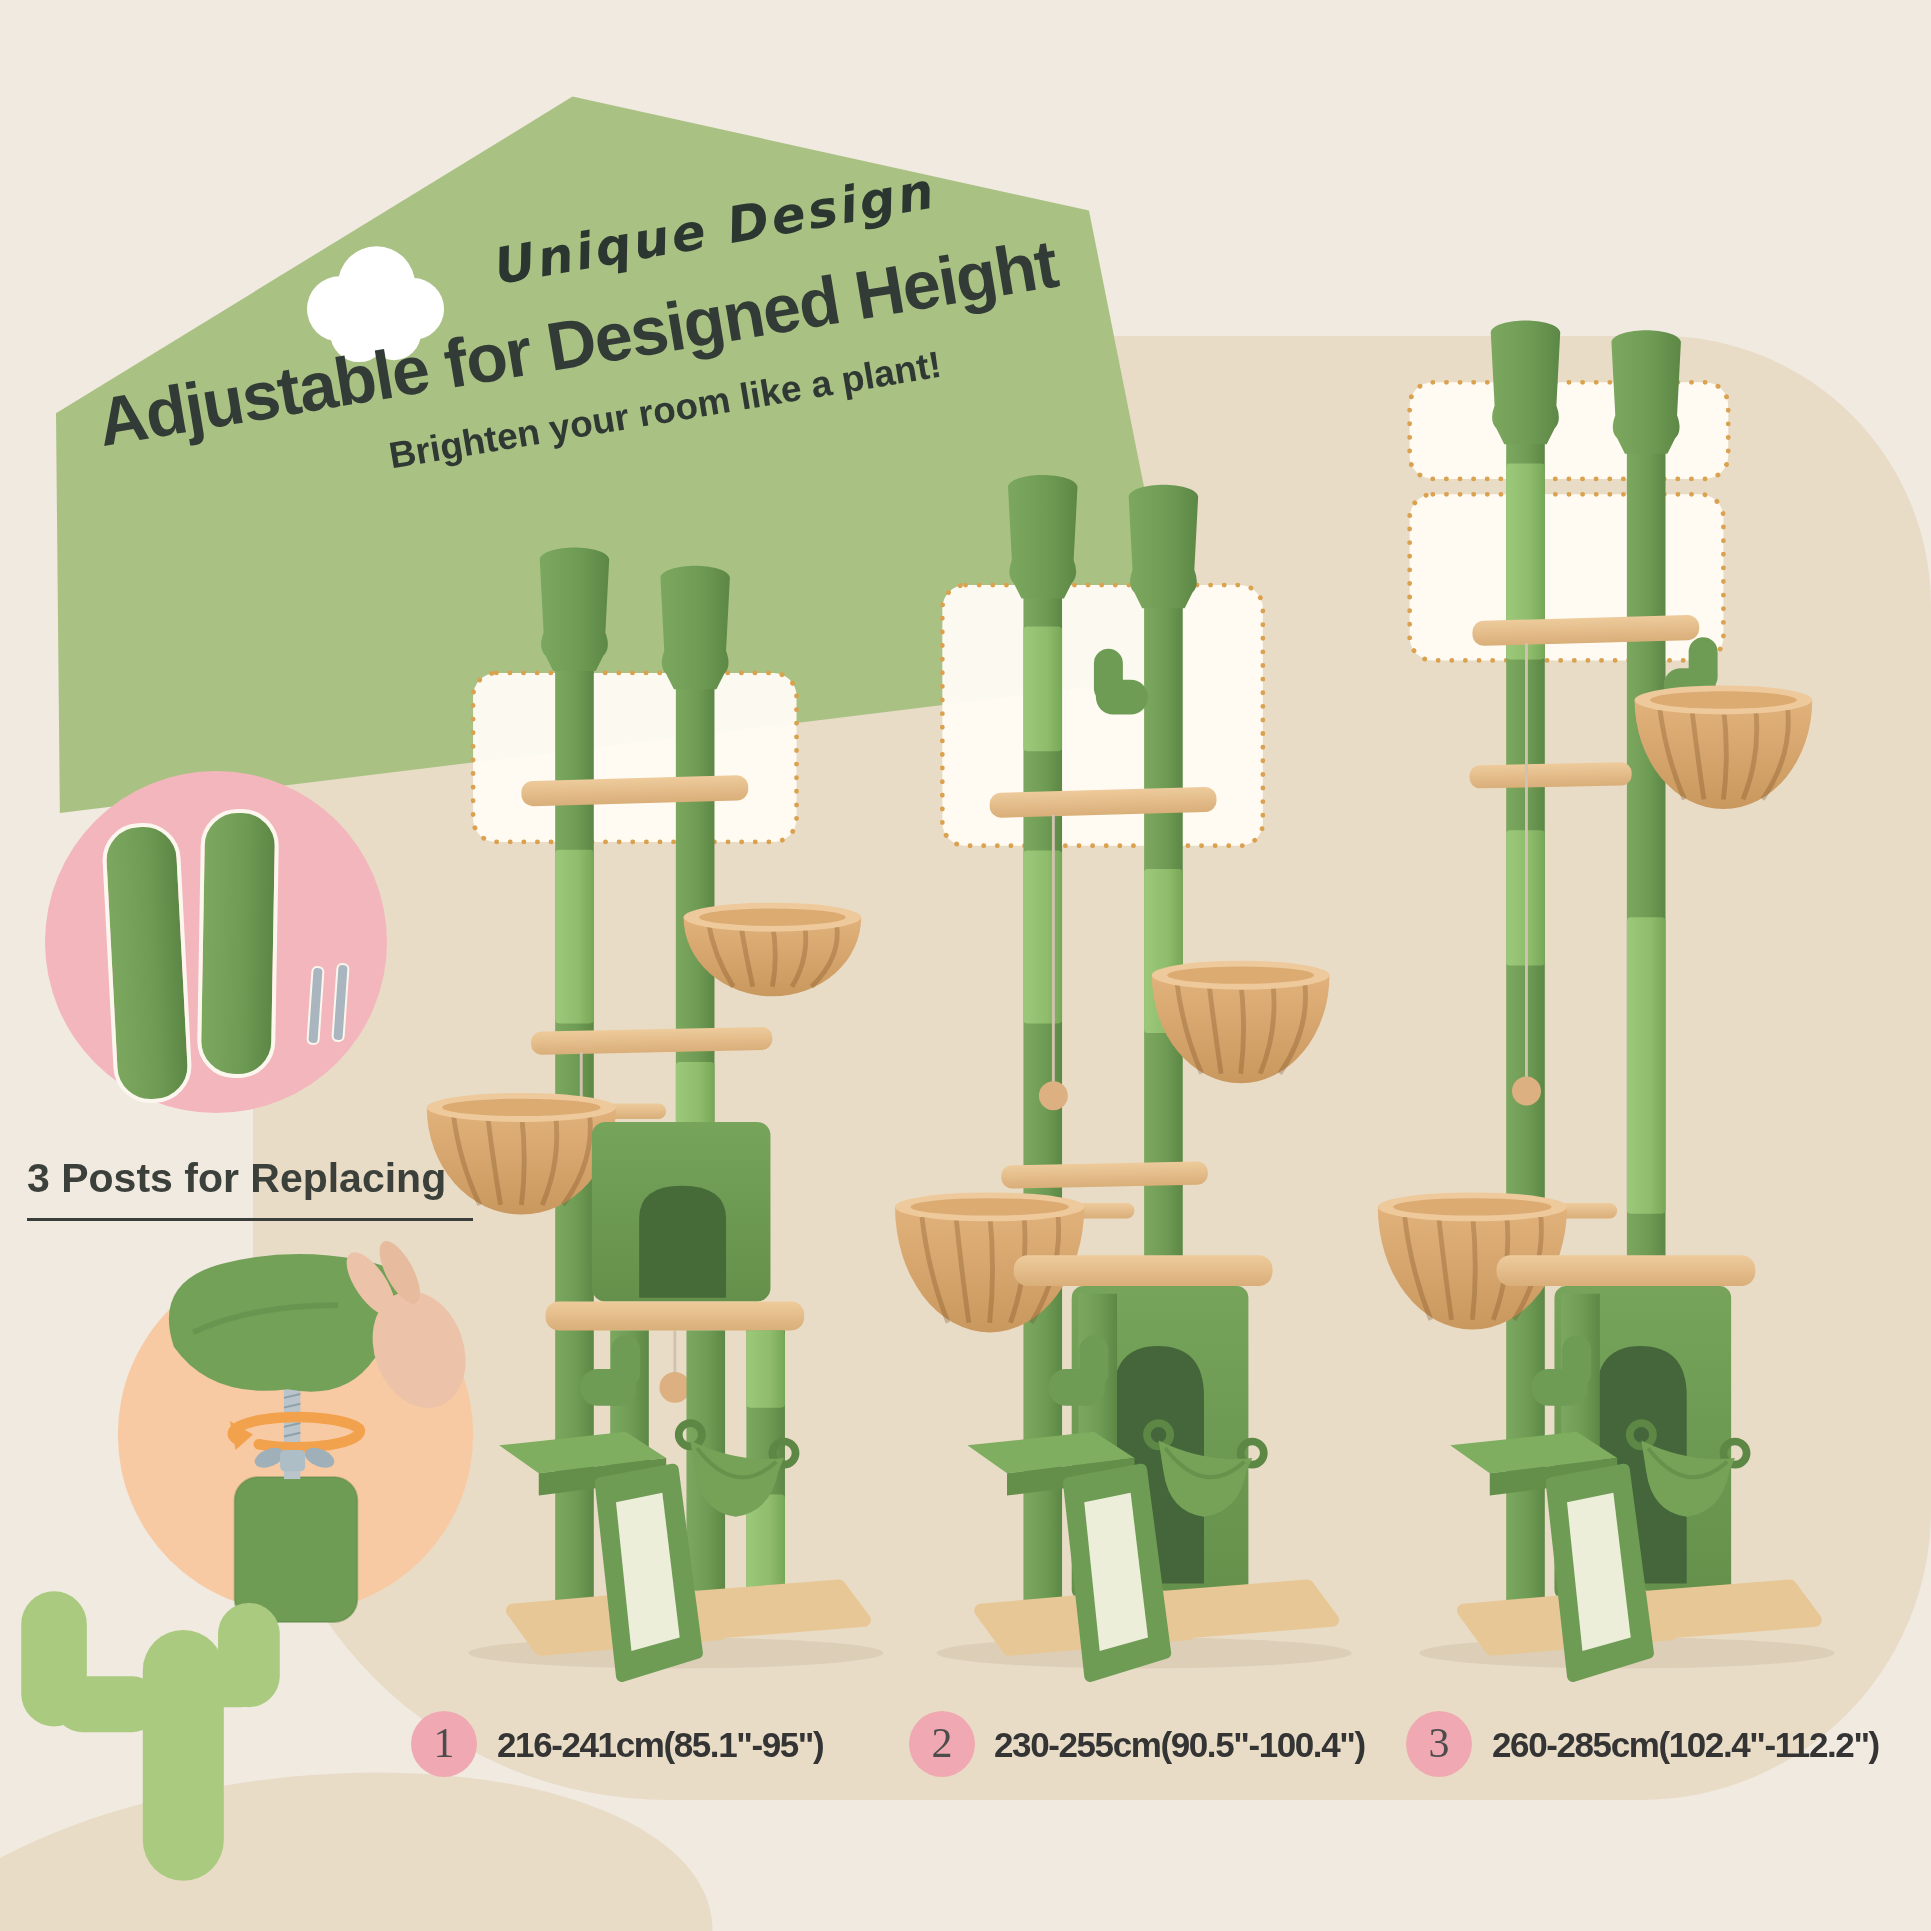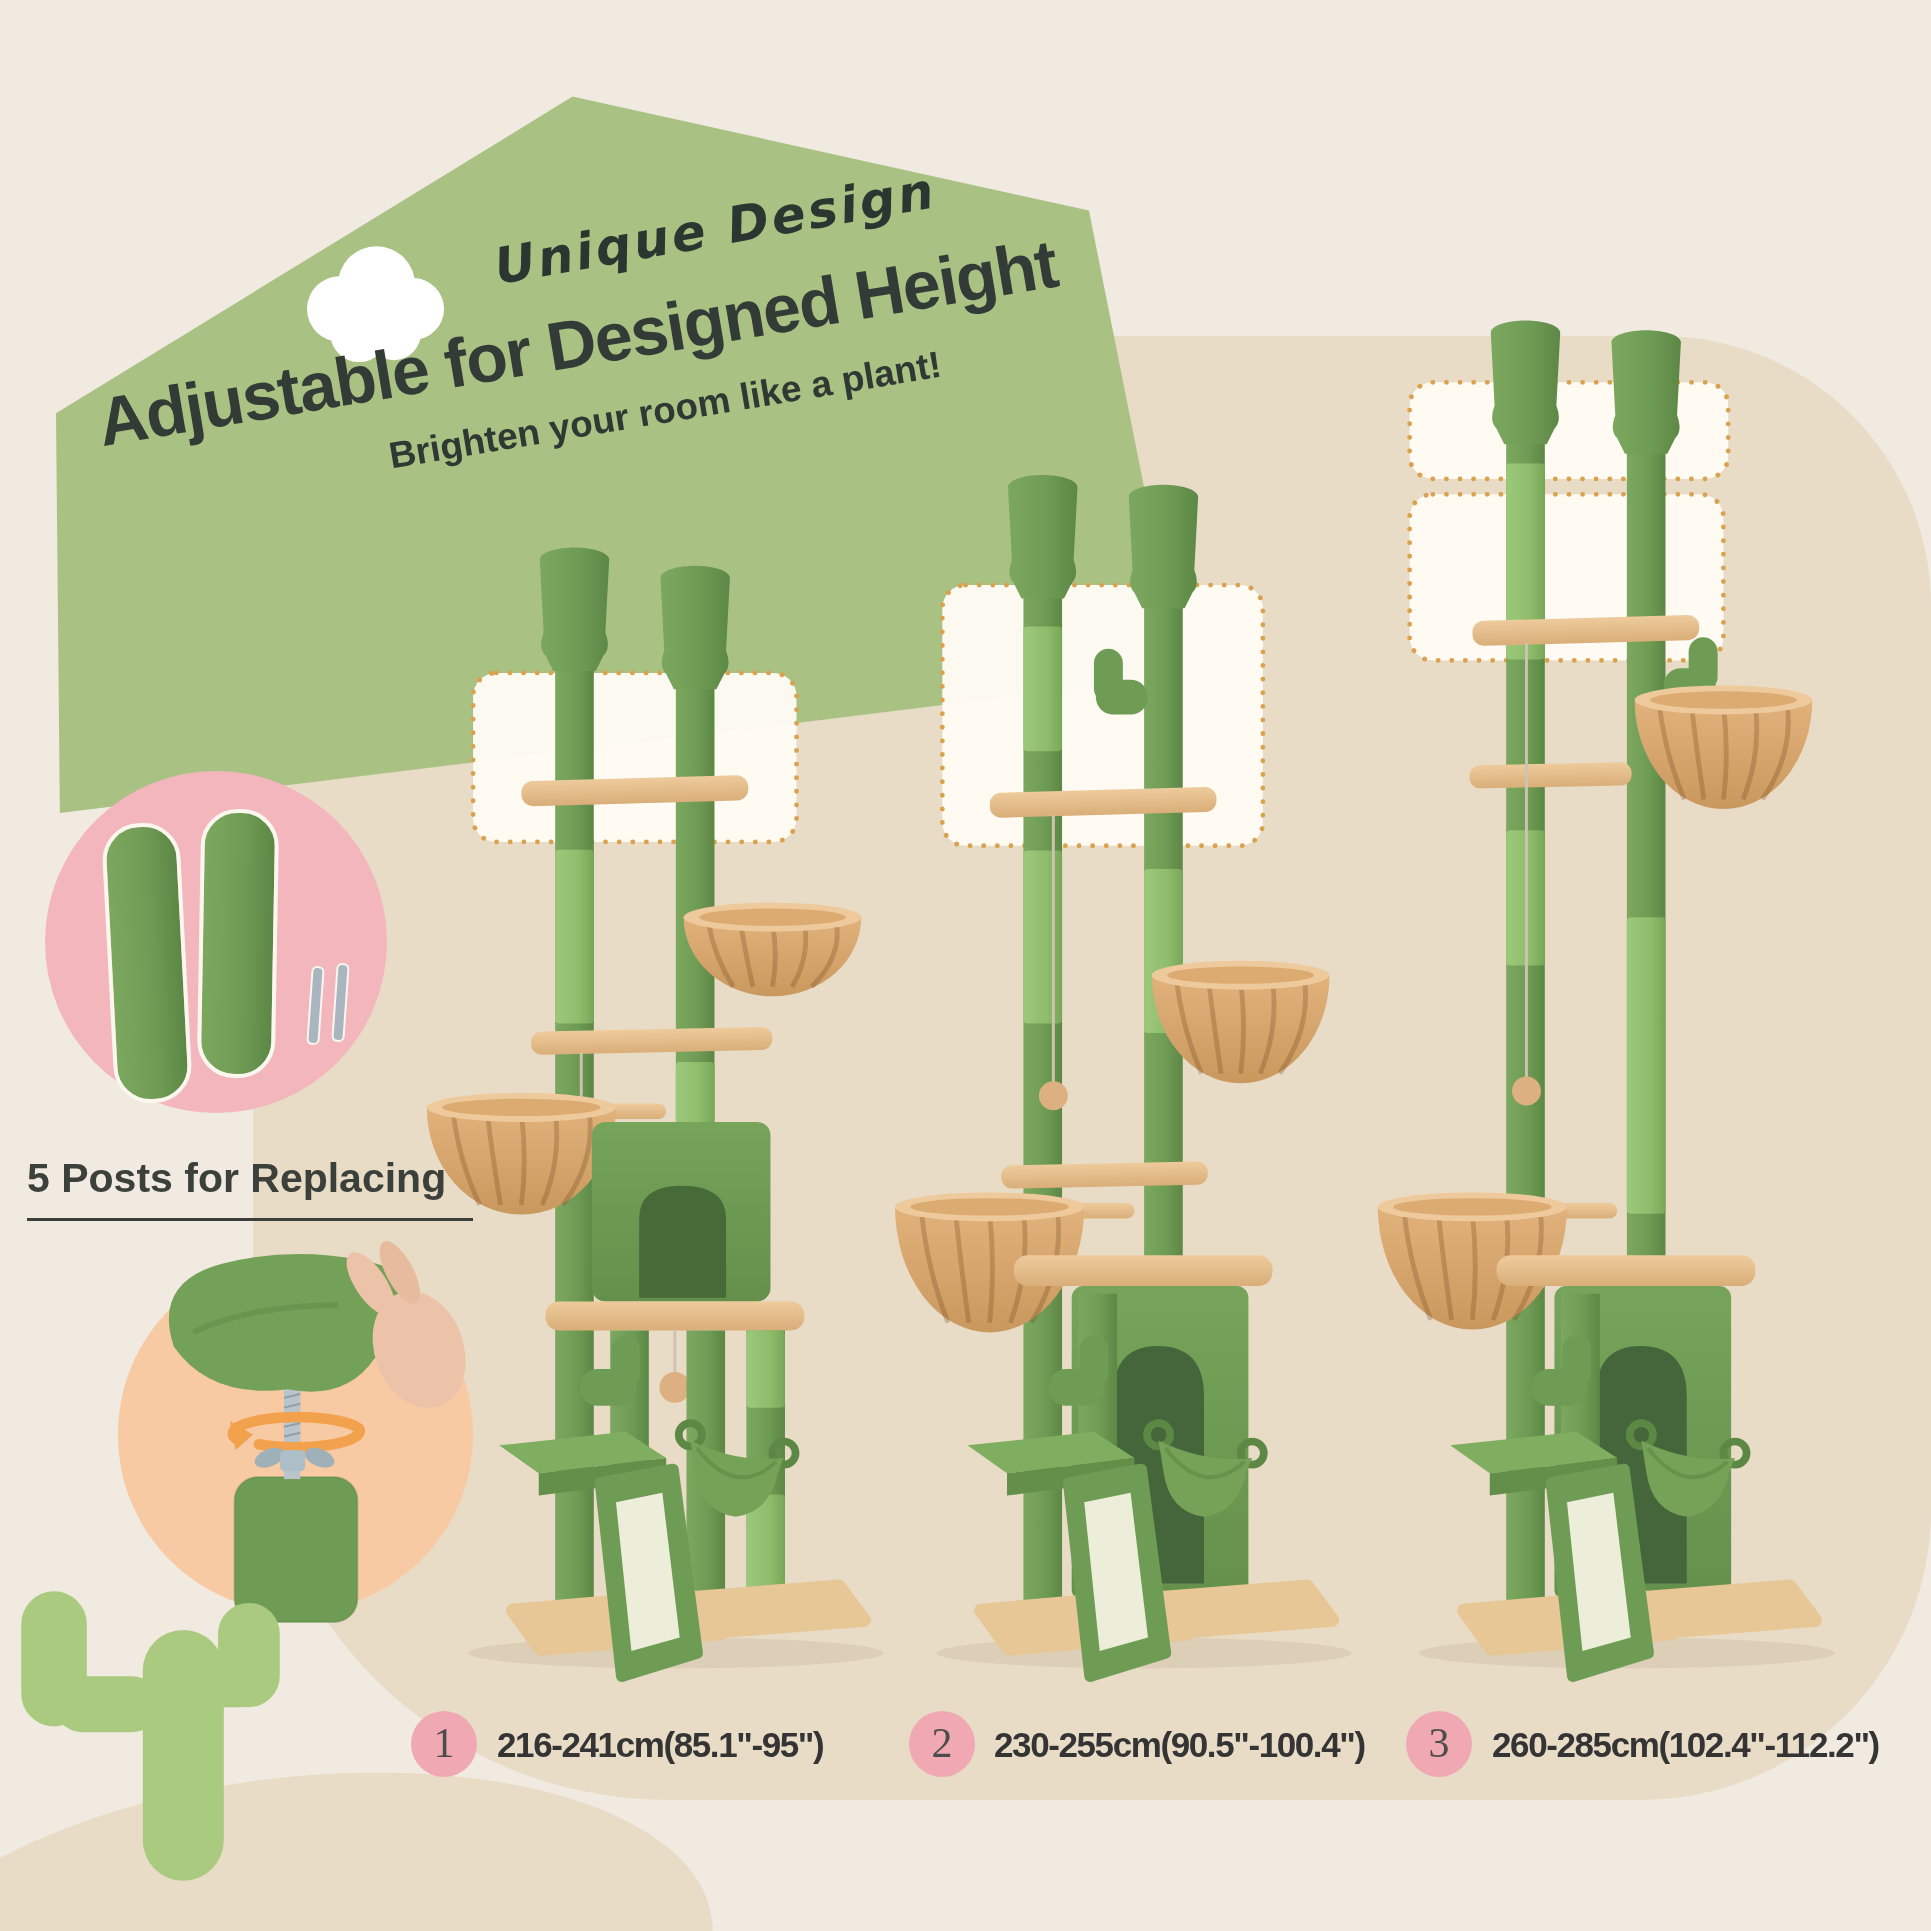--- a/index.html
+++ b/index.html
@@ -311,21 +311,21 @@
       <polygon points="1700,1655 1854,1643 1880,1678 1727,1690" fill="#e7c795" stroke="#e7c795" stroke-width="14" stroke-linejoin="round"></polygon>
       <polygon points="1607,1536 1682,1522 1707,1712 1629,1736" fill="#6f9c55" stroke="#6f9c55" stroke-width="12" stroke-linejoin="round"></polygon>
       <polygon points="1623,1556 1671,1546 1689,1696 1639,1710" fill="#edeeda"></polygon>
       <line x1="2264.2" y1="1586.8" x2="985" y2="0" opacity="0"></line>
       <line x1="2267.4" y1="1617.6" x2="985" y2="0" opacity="0"></line>
       <line x1="2270.6" y1="1648.4" x2="985" y2="0" opacity="0"></line>
       <line x1="2273.8" y1="1679.2" x2="985" y2="0" opacity="0"></line>
     </g>
   </svg>
 
-<div class="abs" id="posts-title">5 Posts for Replacing</div>
+<div class="abs" id="posts-title">3 Posts for Replacing</div>
 <div class="abs" id="posts-underline"></div>
 
 <svg class="abs" style="left:0;top:1545px;" width="328" height="386" viewBox="0 1600 340 400">
   <g fill="#aacb7f">
     <rect x="148" y="1688" width="84" height="260" rx="42"></rect>
     <rect x="22" y="1648" width="68" height="140" rx="34"></rect>
     <rect x="56" y="1736" width="110" height="58" rx="29"></rect>
     <rect x="226" y="1660" width="64" height="108" rx="32"></rect>
     <rect x="196" y="1716" width="80" height="52" rx="26"></rect>
   </g>

